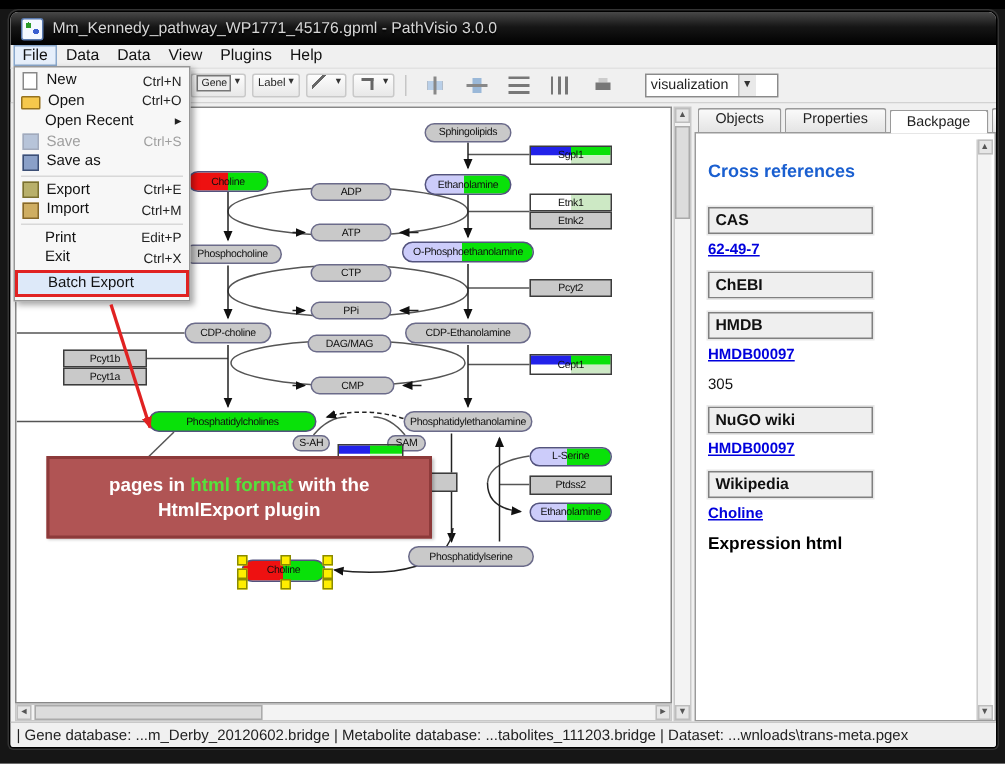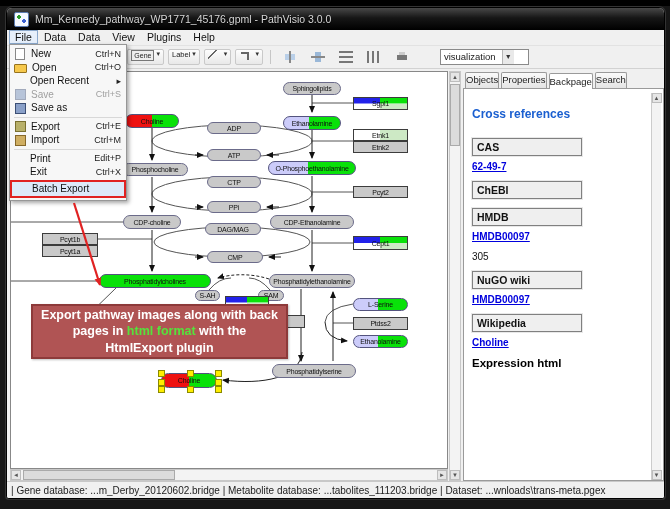--- a/index.html
+++ b/index.html
@@ -57,21 +57,21 @@
            align-items:center;flex:none;margin-left:1px}
   .sb-btn{font-size:6px;color:#555;background:#e6e6e6;border:1px solid #bdbdbd;width:8px;height:8px;
           display:flex;align-items:center;justify-content:center;flex:none}
   .sb-thumb-h{height:8px;width:150px;background:#dcdcdc;border:1px solid #aaa;margin-left:2px}
   .sb-thumb-v{width:8px;height:60px;background:#dcdcdc;border:1px solid #aaa;margin-top:2px}
   .hspacer{flex:1}
   
   .rightpanel{flex:1;display:flex;flex-direction:column;margin-left:2px;min-width:0}
   .tabs{display:flex;font-size:9.5px;padding:1px 0 0 2px;flex:none}
   .tab{border:1px solid #9a9a9a;border-bottom:none;background:linear-gradient(#fafafa,#e4e4e4);
-       padding:1px 0 2px;margin-right:2px;border-radius:2px 2px 0 0;color:#222;white-space:nowrap}
+       padding:1px 11px 2px;margin-right:2px;border-radius:2px 2px 0 0;color:#222;white-space:nowrap}
   .tab.active{background:#fff;position:relative;top:1px;padding-top:2px}
   .panel-body{flex:1;background:#fff;border:1px solid #9a9a9a;overflow:hidden;padding:4px 2px 0 8px;
               display:flex;min-height:0}
   .panel-content{flex:1;min-width:0}
   .xref-heading{color:#1a5fd0;font-weight:bold;font-size:12px;margin:14px 0 17px}
   .section{margin-bottom:9px}
   .sec-head{border:1px solid #808080;outline:1px solid #e8e8e8;background:#efefef;font-weight:bold;
             font-size:10.5px;padding:2px 4px;width:100px;margin-bottom:5px;color:#111}
   .sec-head.wide{width:112px}
   .sec-value{font-size:10px;font-weight:bold}
@@ -169,21 +169,21 @@
     <span class="tb-btn">
       <span class="tbi tbi-elbow"></span>
       <span class="ddown">▾</span>
     </span>
     <span class="sep"></span>
     <span class="tbi tbi-valign" style="margin:0 5px"></span>
     <span class="tbi tbi-halign" style="margin:0 5px"></span>
     <span class="tbi tbi-hbars" style="margin:0 5px"></span>
     <span class="tbi tbi-vbars" style="margin:0 5px"></span>
     <span class="tbi tbi-printer" style="margin:0 5px"></span>
-    <span class="combo" style="width:84px;margin-left:22px">
+    <span class="combo" style="width:84px;margin-left:12px">
       <span>visualization</span>
       <span class="arrow">▼</span>
     </span>
   </div>
 
   <div class="main">
     <div class="canvas-col">
       <div class="canvas">
         <svg class="edges" width="438" height="410">
           <defs>
@@ -259,21 +259,20 @@
             <div class="node quad-box" style="left: 214px; top: 224px; width: 44px; height: 13px;"></div>
             <div class="node lavgreen-pill" style="left: 342px; top: 226px; width: 55px; height: 13px;">L-Serine</div>
             <div class="node gray-box" style="left: 268px; top: 243px; width: 26px; height: 13px;"></div>
             <div class="node gray-box" style="left: 342px; top: 245px; width: 55px; height: 13px;">Ptdss2</div>
             <div class="node lavgreen-pill" style="left: 342px; top: 263px; width: 55px; height: 13px;">Ethanolamine</div>
             <div class="node gray-pill" style="left: 261px; top: 292px; width: 84px; height: 14px;">Phosphatidylserine</div>
             <div class="node redgreen-pill" style="left: 150px; top: 301px; width: 56px; height: 15px; overflow: visible;">Choline<span class="handle" style="left: -4px; top: -4px;"></span><span class="handle" style="left: 25px; top: -4px;"></span><span class="handle" style="left: 53px; top: -4px;"></span><span class="handle" style="left: -4px; top: 4.5px;"></span><span class="handle" style="left: 53px; top: 4.5px;"></span><span class="handle" style="left: -4px; top: 12px;"></span><span class="handle" style="left: 25px; top: 12px;"></span><span class="handle" style="left: 53px; top: 12px;"></span></div>
           </div>
 
         <div class="annotation">
-          <span>Export pathway images along with back</span>
           <span><span>pages in </span><span class="hl">html format</span><span> with the</span></span>
           <span>HtmlExport plugin</span>
         </div>
       </div>
       <div class="hscroll">
         <span class="sb-btn">◄</span>
         <span class="sb-thumb-h"></span>
         <span class="hspacer"></span>
         <span class="sb-btn">►</span>
       </div>

